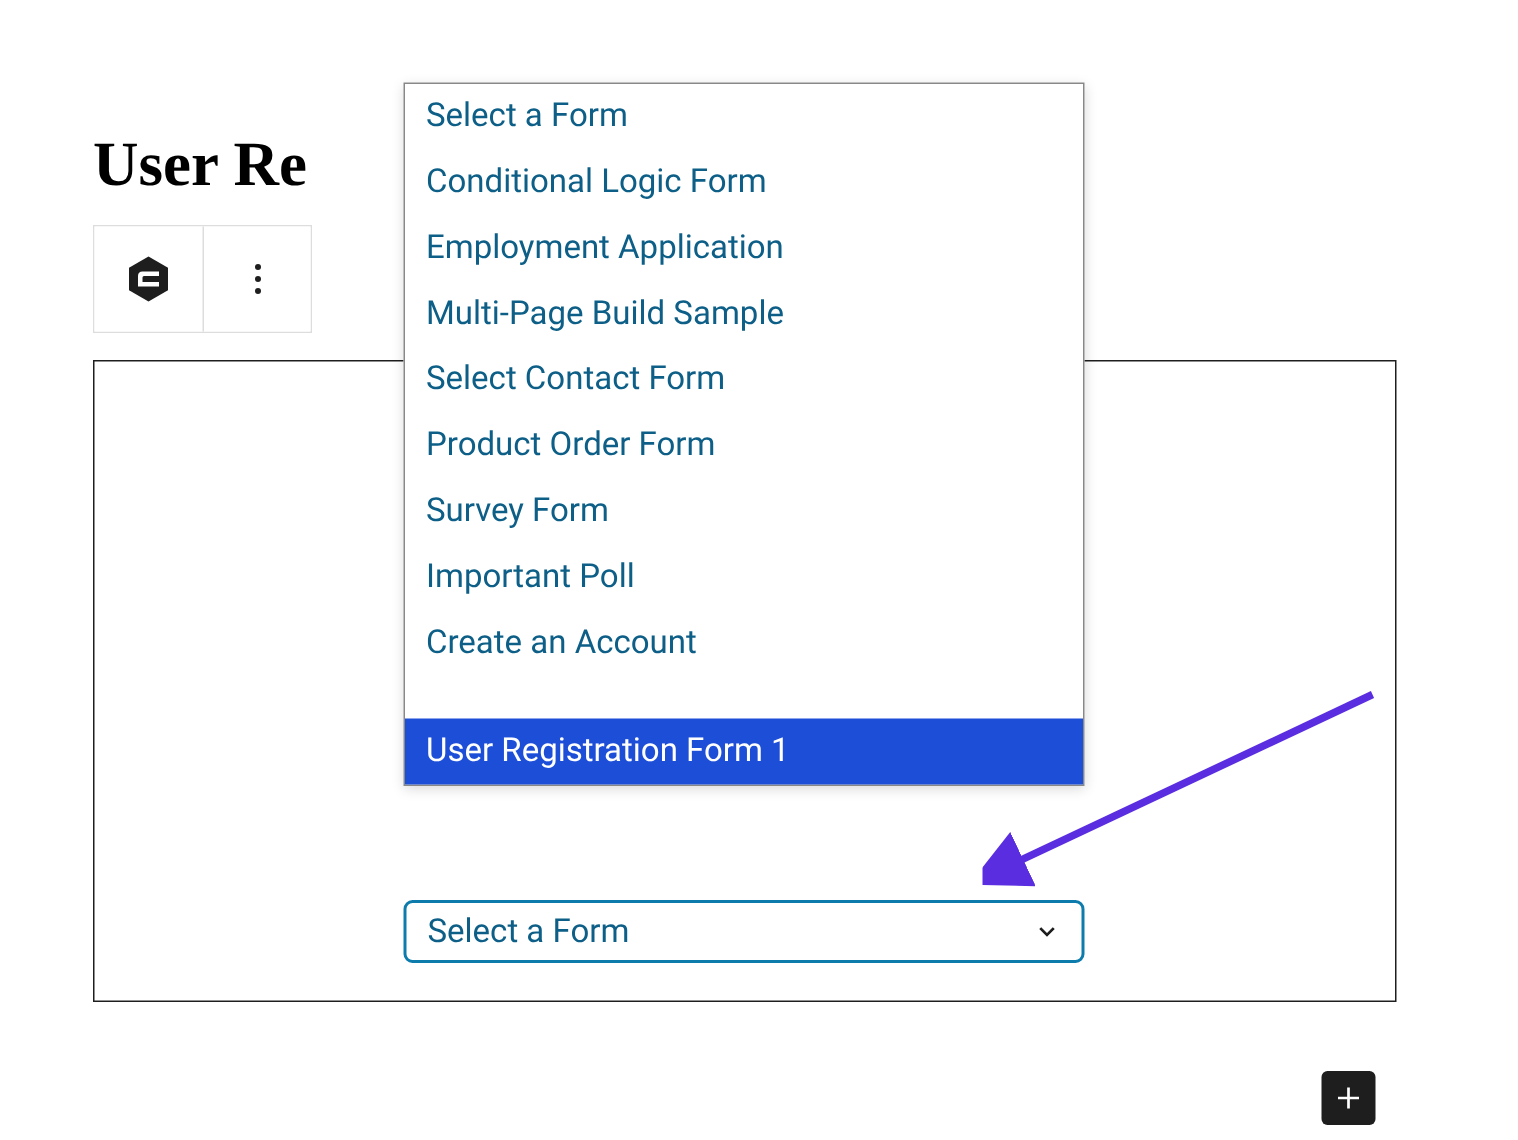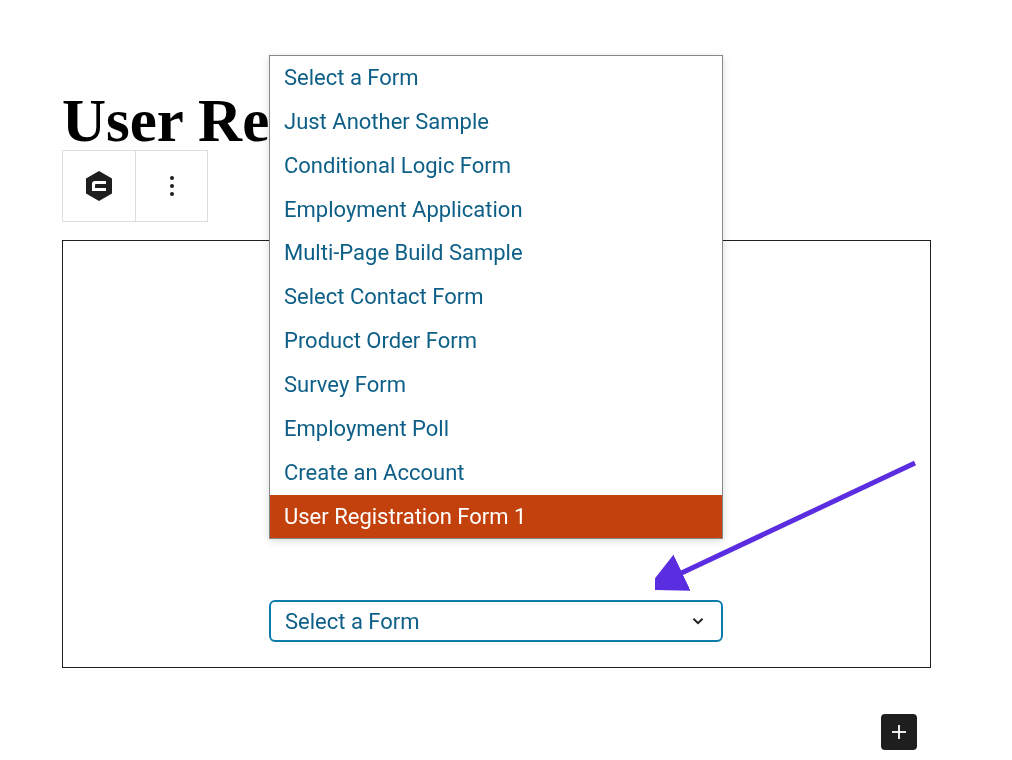--- a/index.html
+++ b/index.html
@@ -8,21 +8,21 @@
       background: #fff;
       width: 1012px;
       height: 760px;
       position: relative;
     }
     .page-title {
       position: absolute;
       left: 62px;
       top: 86px;
       font-family: Georgia, 'Times New Roman', serif;
-      font-size: 61px;
+      font-size: 42px;
       font-weight: 700;
       color: #000;
     }
     .toolbar {
       position: absolute;
       left: 62px;
       top: 150px;
       display: flex;
       border: 1px solid #ddd;
     }
@@ -74,22 +74,23 @@
       z-index: 10;
     }
     .dropdown-option {
       padding: 4px 14px;
       font-size: 22px;
       color: #0d5f87;
       cursor: pointer;
       line-height: 1.63;
     }
     .dropdown-option.highlighted {
-      background: #c2410c;
+      background: #1d4ed8;
       color: #fff;
+      margin-top: 28px;
     }
     .select-box {
       position: absolute;
       left: 269px;
       top: 600px;
       width: 454px;
       height: 42px;
       border: 2px solid #0d7cad;
       border-radius: 6px;
       background: #fff;
@@ -150,28 +151,27 @@
         <span></span>
         <span></span>
     </span>
   </button>
 </div>
 
 <div class="block-container"></div>
 
 <div class="dropdown-panel" id="dropdown-list">
     <div class="dropdown-option">Select a Form</div>
-    <div class="dropdown-option">Just Another Sample</div>
     <div class="dropdown-option">Conditional Logic Form</div>
     <div class="dropdown-option">Employment Application</div>
     <div class="dropdown-option">Multi-Page Build Sample</div>
     <div class="dropdown-option">Select Contact Form</div>
     <div class="dropdown-option">Product Order Form</div>
     <div class="dropdown-option">Survey Form</div>
-    <div class="dropdown-option">Employment Poll</div>
+    <div class="dropdown-option">Important Poll</div>
     <div class="dropdown-option">Create an Account</div>
     <div class="dropdown-option highlighted">User Registration Form 1</div>
   </div>
 
 <div class="select-box">
   <span class="select-label">Select a Form</span>
   <svg class="chevron-icon" viewBox="0 0 24 24" fill="none" stroke="#1e1e1e" stroke-width="2.5">
     <polyline points="6 9 12 15 18 9"></polyline>
   </svg>
 </div>

